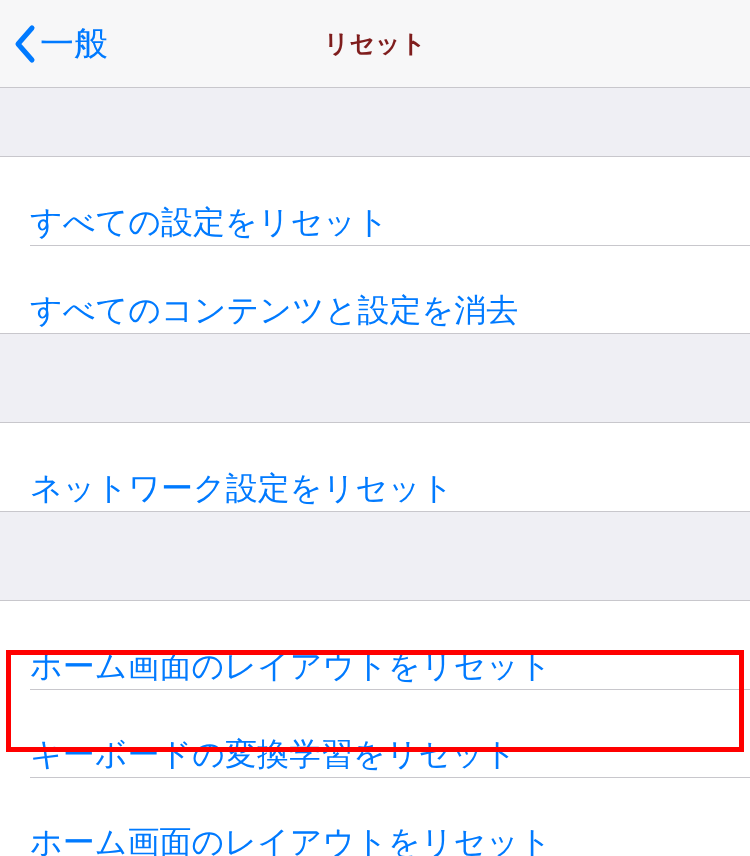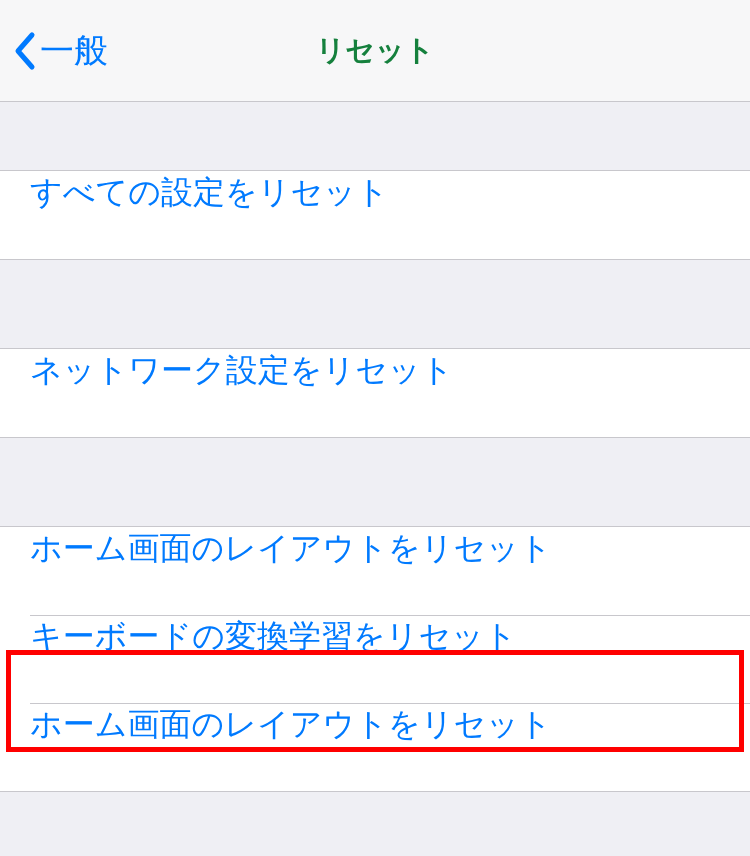--- a/index.html
+++ b/index.html
@@ -8,21 +8,21 @@
       box-sizing: border-box;
     }
     body {
       font-family: -apple-system, "Hiragino Sans", "Hiragino Kaku Gothic ProN", sans-serif;
       background: #efeff4;
       width: 750px;
       height: 856px;
       overflow: hidden;
     }
     .navbar {
-      height: 102px;
+      height: 88px;
       background: #f7f7f8;
       border-bottom: 1px solid #c8c7cc;
       display: flex;
       align-items: center;
       position: relative;
     }
     .back-button {
       display: flex;
       align-items: center;
       color: #007aff;
@@ -32,39 +32,39 @@
     }
     .back-chevron {
       width: 24px;
       height: 40px;
       margin-right: 4px;
     }
     .navbar-title {
       position: absolute;
       left: 50%;
       transform: translateX(-50%);
-      font-size: 29px;
+      font-size: 25px;
       font-weight: 600;
-      color: #15803d;
+      color: #7f1d1d;
     }
     .section-gap {
       height: 68px;
     }
     .section-gap-small {
       height: 88px;
     }
     .list-group {
       background: #fff;
       border-top: 1px solid #c8c7cc;
       border-bottom: 1px solid #c8c7cc;
     }
     .list-item {
       height: 88px;
       display: flex;
-      align-items: flex-start;
+      align-items: flex-end;
       padding: 0 30px;
       color: #007aff;
       font-size: 32px;
       cursor: pointer;
       position: relative;
     }
     .list-item + .list-item::before {
       content: "";
       position: absolute;
       top: 0;
@@ -95,20 +95,23 @@
   </div>
   <div class="navbar-title">リセット</div>
 </div>
 
 <div class="section-gap"></div>
 
 <div class="list-group">
   <div class="list-item">
     <span>すべての設定をリセット</span>
   </div>
+  <div class="list-item">
+    <span>すべてのコンテンツと設定を消去</span>
+  </div>
 </div>
 
 <div class="section-gap-small"></div>
 
 <div class="list-group">
   <div class="list-item">
     <span>ネットワーク設定をリセット</span>
   </div>
 </div>
 

